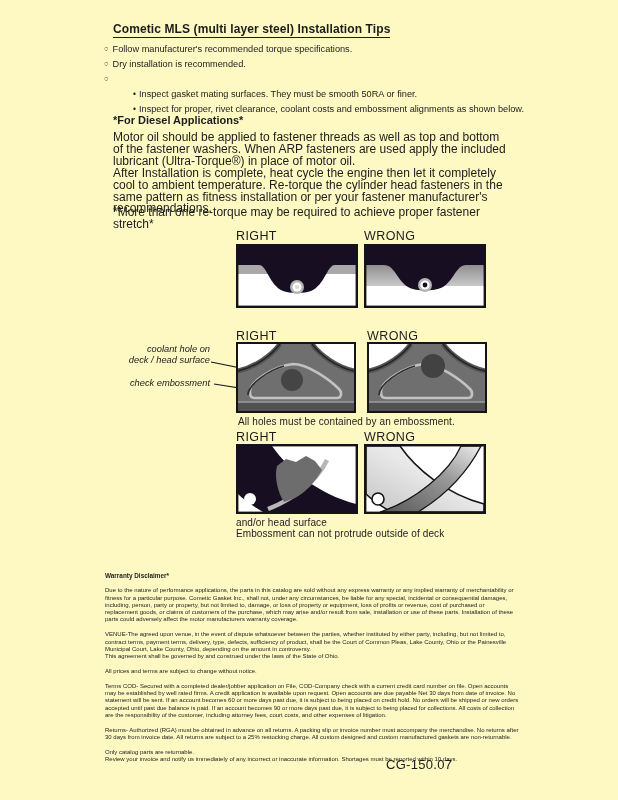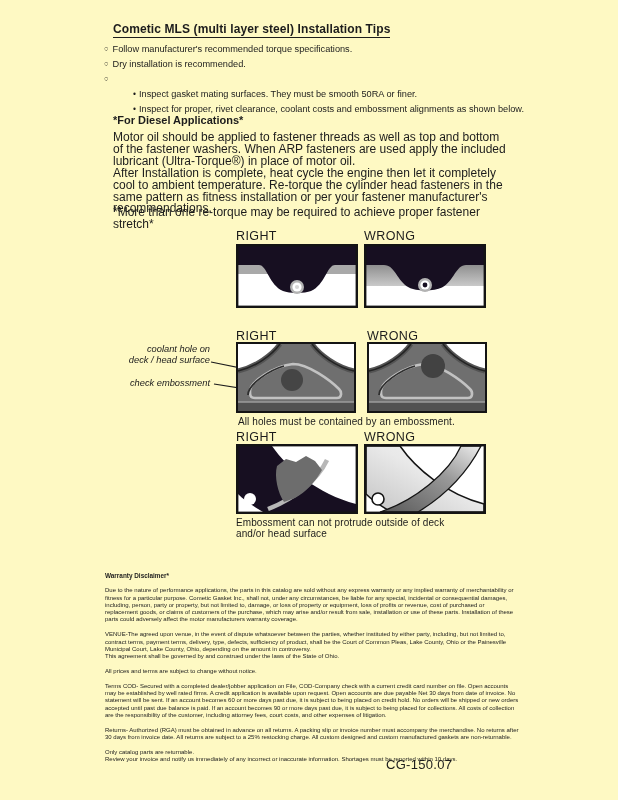--- a/index.html
+++ b/index.html
@@ -182,22 +182,22 @@
       </linearGradient>
     </defs>
     <rect x="0" y="0" width="122" height="70" fill="#ffffff"></rect>
     <path d="M2,2 L36,2 C52,25 82,50 120,60 L120,68 L27,68 C17,62 8,56 2,50 Z" fill="url(#r3deck)" stroke="#141414" stroke-width="1.5"></path>
     <path d="M16,68 L54,68 C82,51 104,27 117,2 L97,2 C85,29 50,57 16,68 Z" fill="url(#r3emb)" stroke="#141414" stroke-width="1.3"></path>
     <circle cx="14" cy="55" r="6" fill="#ffffff" stroke="#141414" stroke-width="1.6"></circle>
     <rect x="1.2" y="1.2" width="119.6" height="67.6" fill="none" stroke="#141414" stroke-width="2.4"></rect>
   </svg>
 
   <div class="abs caption" style="left:236px;top:517px;width:260px;">
+    <div>and/or head surface</div>
     <div>Embossment can not protrude outside of deck</div>
-    <div>and/or head surface</div>
   </div>
 
   <div class="abs legal">
     <h3>Warranty Disclaimer*</h3>
     <p>Due to the nature of performance applications, the parts in this catalog are sold without any express warranty or any implied warranty of merchantability or fitness for a particular purpose.  Cometic Gasket Inc., shall not, under any circumstances, be liable for any special, incidental or consequential damages, including, person, party or property, but not limited to, damage, or loss of property or equipment, loss of profits or revenue, cost of purchased or replacement goods, or claims of customers of the purchase, which may arise and/or result from sale, installation or use of these parts.  Installation of these parts could adversely affect the motor manufacturers warranty coverage.</p>
     <p>VENUE-The agreed upon venue, in the event of dispute whatsoever between the parties, whether instituted by either party, including, but not limited to, contract terms, payment terms, delivery, type, defects, sufficiency of product, shall be the Court of Common Pleas, Lake County, Ohio or the Painesville Municipal Court, Lake County, Ohio, depending on the amount in controversy.
 This agreement shall be governed by and construed under the laws of the State of Ohio.</p>
     <p>All prices and terms are subject to change without notice.</p>
     <p>Terms COD- Secured with a completed dealer/jobber application on File, COD-Company check with a current credit card number on file.  Open accounts may be established by well rated firms.  A credit application is available upon request.  Open accounts are due payable Net 30 days from date of invoice.  No statement will be sent.  If an account becomes 60 or more days past due, it is subject to being placed on credit hold.  No orders will be shipped or new orders accepted until past due balance is paid.  If an account becomes 90 or more days past due, it is subject to being placed for collections.  All costs of collection are the responsibility of the customer, including attorney fees, court costs, and other expenses of litigation.</p>
     <p>Returns- Authorized (RGA) must be obtained in advance on all returns.  A packing slip or invoice number must accompany the merchandise.  No returns after 30 days from invoice date.  All returns are subject to a 25% restocking charge.  All custom designed and custom manufactured gaskets are non-returnable.</p>

